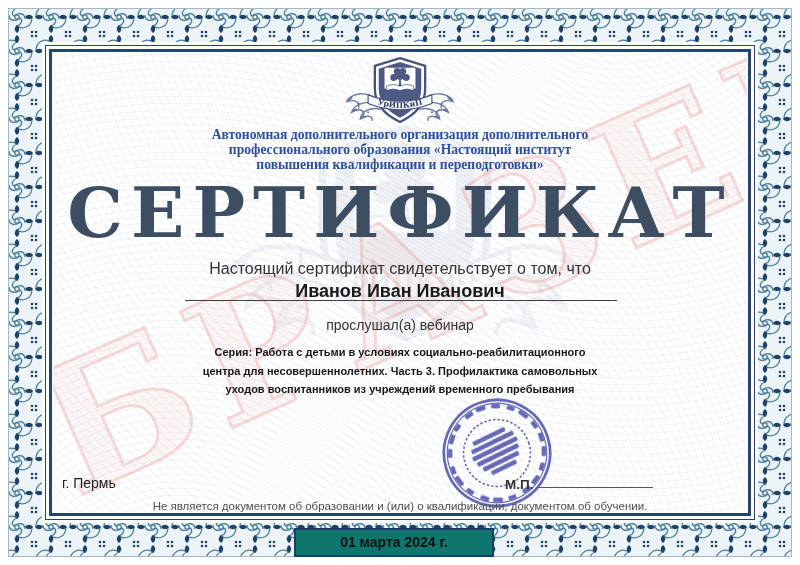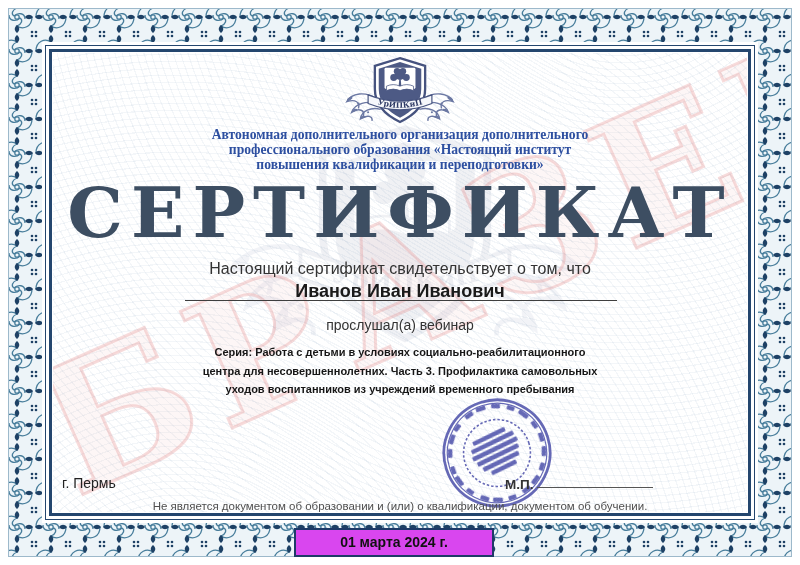--- a/index.html
+++ b/index.html
@@ -38,21 +38,21 @@
   .rule{top:300px;left:185px;width:432px;border-top:1.5px solid #3f3f3f;height:0;}
   .action{top:317px;font-size:14px;color:#333333;}
   .course{top:343px;font-size:11px;font-weight:bold;line-height:18.6px;color:#161616;}
   .city{top:475px;left:62px;font-size:14px;color:#222222;}
   .director{top:461px;left:264px;font-size:13.5px;line-height:16.5px;color:#222222;text-align:left;}
   .mp{top:477px;left:505px;font-size:13.5px;color:#333333;font-weight:bold;}
   .sigline{top:473px;left:537px;width:116px;height:14px;border-bottom:1.4px solid #555555;}
   .disclaimer{top:500px;font-size:11.5px;color:#4f4f4f;}
   .stamp{position:absolute;left:438px;top:394px;}
   .datebox{position:absolute;left:294px;top:528px;width:200px;height:29px;box-sizing:border-box;
-    background:#d946ef;border:2.5px solid #1e3a68;z-index:10;
+    background:#0f766e;border:2.5px solid #1e3a68;z-index:10;
     font-size:14px;font-weight:bold;color:#111111;text-align:center;line-height:24px;}
 </style>
 </head>
 <body>
 
 <div class="page">
 
   <svg width="0" height="0" style="position:absolute" aria-hidden="true">
     <defs>
       <pattern id="orn" width="34" height="34" patternUnits="userSpaceOnUse">

